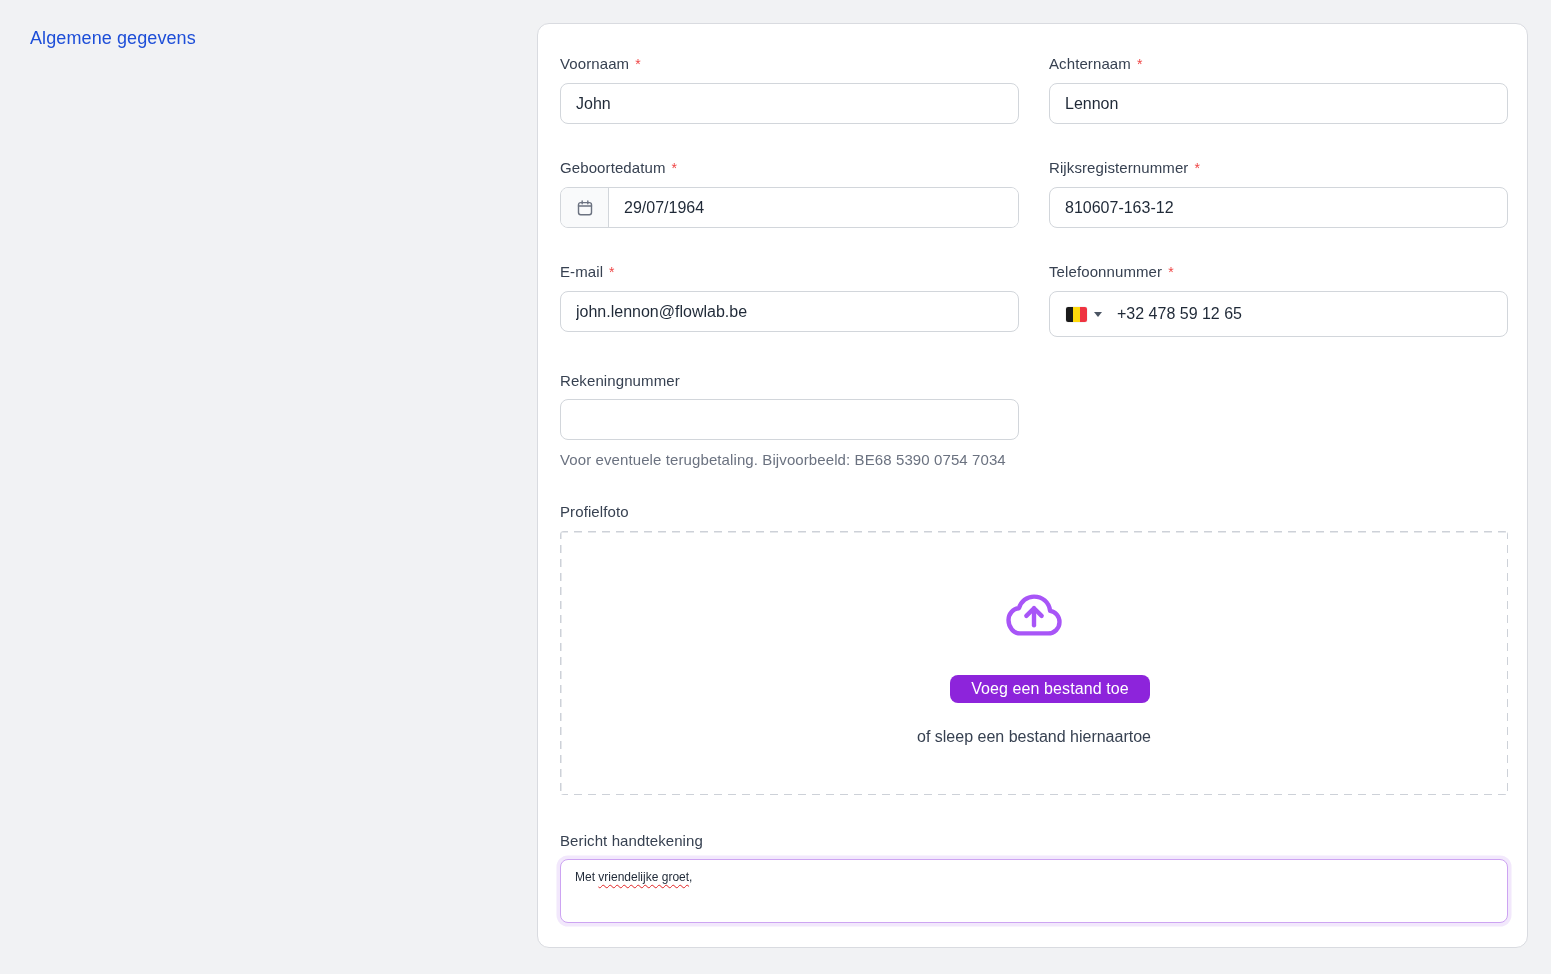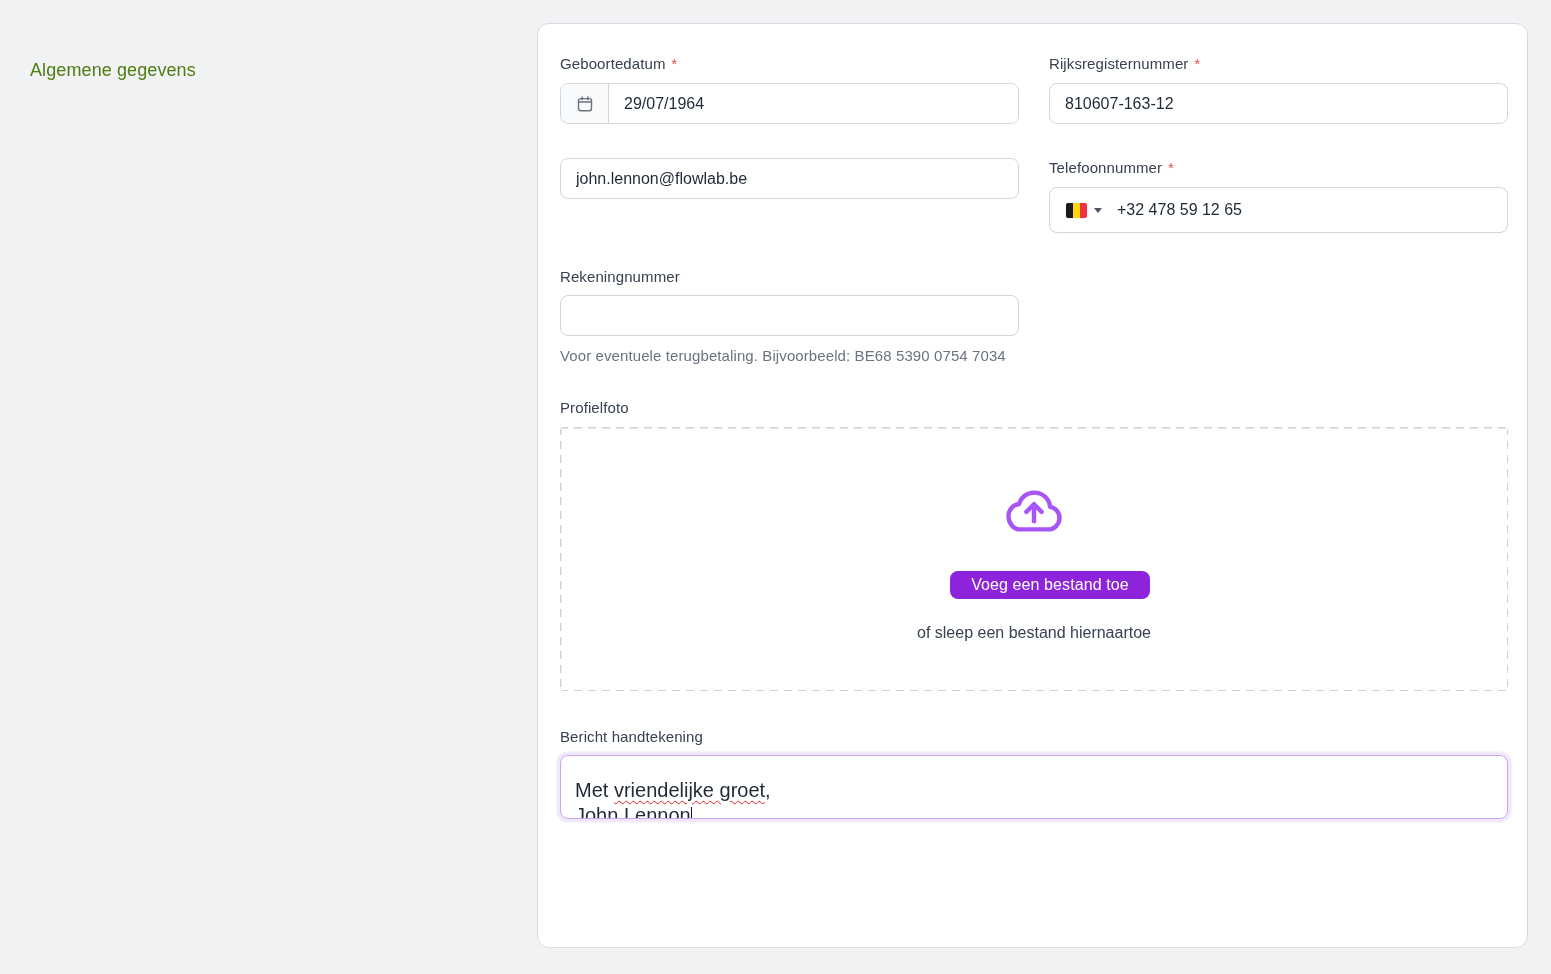--- a/index.html
+++ b/index.html
@@ -11,23 +11,22 @@
     position: relative;
     overflow: hidden;
   }
 
   .page-heading {
     position: absolute;
     left: 30px;
     top: 28px;
     font-size: 18px;
     font-weight: 500;
-    color: #4d7c0f;
+    color: #1d4ed8;
     letter-spacing: 0.1px;
-    margin-top: 32px;
   }
 
   .panel {
     position: absolute;
     left: 537px;
     top: 23px;
     width: 991px;
     height: 925px;
     background: #ffffff;
     border: 1px solid #d9dbe0;
@@ -188,22 +187,22 @@
   }
 
   
   .signature-box {
     margin-top: 1px;
     width: 948px;
     height: 64px;
     border: 1.5px solid #cda4f2;
     border-radius: 8px;
     box-shadow: 0 0 0 3.5px rgba(205, 164, 242, 0.25);
-    padding: 22px 14px;
-    font-size: 20px;
+    padding: 5px 14px;
+    font-size: 12px;
     line-height: 25px;
     color: #1f2937;
     background: #fff;
     cursor: text;
     overflow: hidden;
   }
   .misspelled {
     text-decoration: underline;
     text-decoration-style: wavy;
     text-decoration-color: #e02424;
@@ -220,20 +219,34 @@
 
   .icon-svg { display: block; }
 </style>
 </head>
 <body>
 
 <div class="page-heading">Algemene gegevens</div>
 
 <div class="panel">
 
+  <div class="row">
+    <div class="col">
+      <label class="field-label">
+        <span>Voornaam</span><span class="req">*</span>
+      </label>
+      <input class="text-input" type="text" value="John" style="">
+    </div>
+    <div class="col">
+      <label class="field-label">
+        <span>Achternaam</span><span class="req">*</span>
+      </label>
+      <input class="text-input" type="text" value="Lennon" style="">
+    </div>
+  </div>
 
   <div class="row">
     <div class="col">
       <label class="field-label">
         <span>Geboortedatum</span><span class="req">*</span>
       </label>
       <div class="input-group">
         <span class="input-addon">
           <svg class="icon-svg" width="20" height="20" viewBox="0 0 24 24" fill="none" stroke="#6b7280" stroke-width="1.7" stroke-linecap="round" stroke-linejoin="round">
             <rect x="4.2" y="5.5" width="15.6" height="14.5" rx="2.6"></rect>
@@ -246,20 +259,23 @@
     <div class="col">
       <label class="field-label">
         <span>Rijksregisternummer</span><span class="req">*</span>
       </label>
       <input class="text-input" type="text" value="810607-163-12" style="">
     </div>
   </div>
 
   <div class="row">
     <div class="col">
+      <label class="field-label">
+        <span>E-mail</span><span class="req">*</span>
+      </label>
       <input class="text-input" type="text" value="john.lennon@flowlab.be" style="">
     </div>
     <div class="col">
       <label class="field-label">
         <span>Telefoonnummer</span><span class="req">*</span>
       </label>
       <div class="phone-group">
         <button class="flag-btn">
           <span class="flag">
               <span class="black"></span>
@@ -297,17 +313,16 @@
       <div class="drop-hint">of sleep een bestand hiernaartoe</div>
     </div>
   </div>
 
   <div>
     <label class="field-label">
       <span>Bericht handtekening</span>
     </label>
     <div class="signature-box">
       <div><span>Met </span><span class="misspelled">vriendelijke groet</span><span>,</span></div>
-      <div><span>John Lennon</span><span class="text-cursor"></span></div>
     </div>
   </div>
 
 </div>
 
 </body></html>

